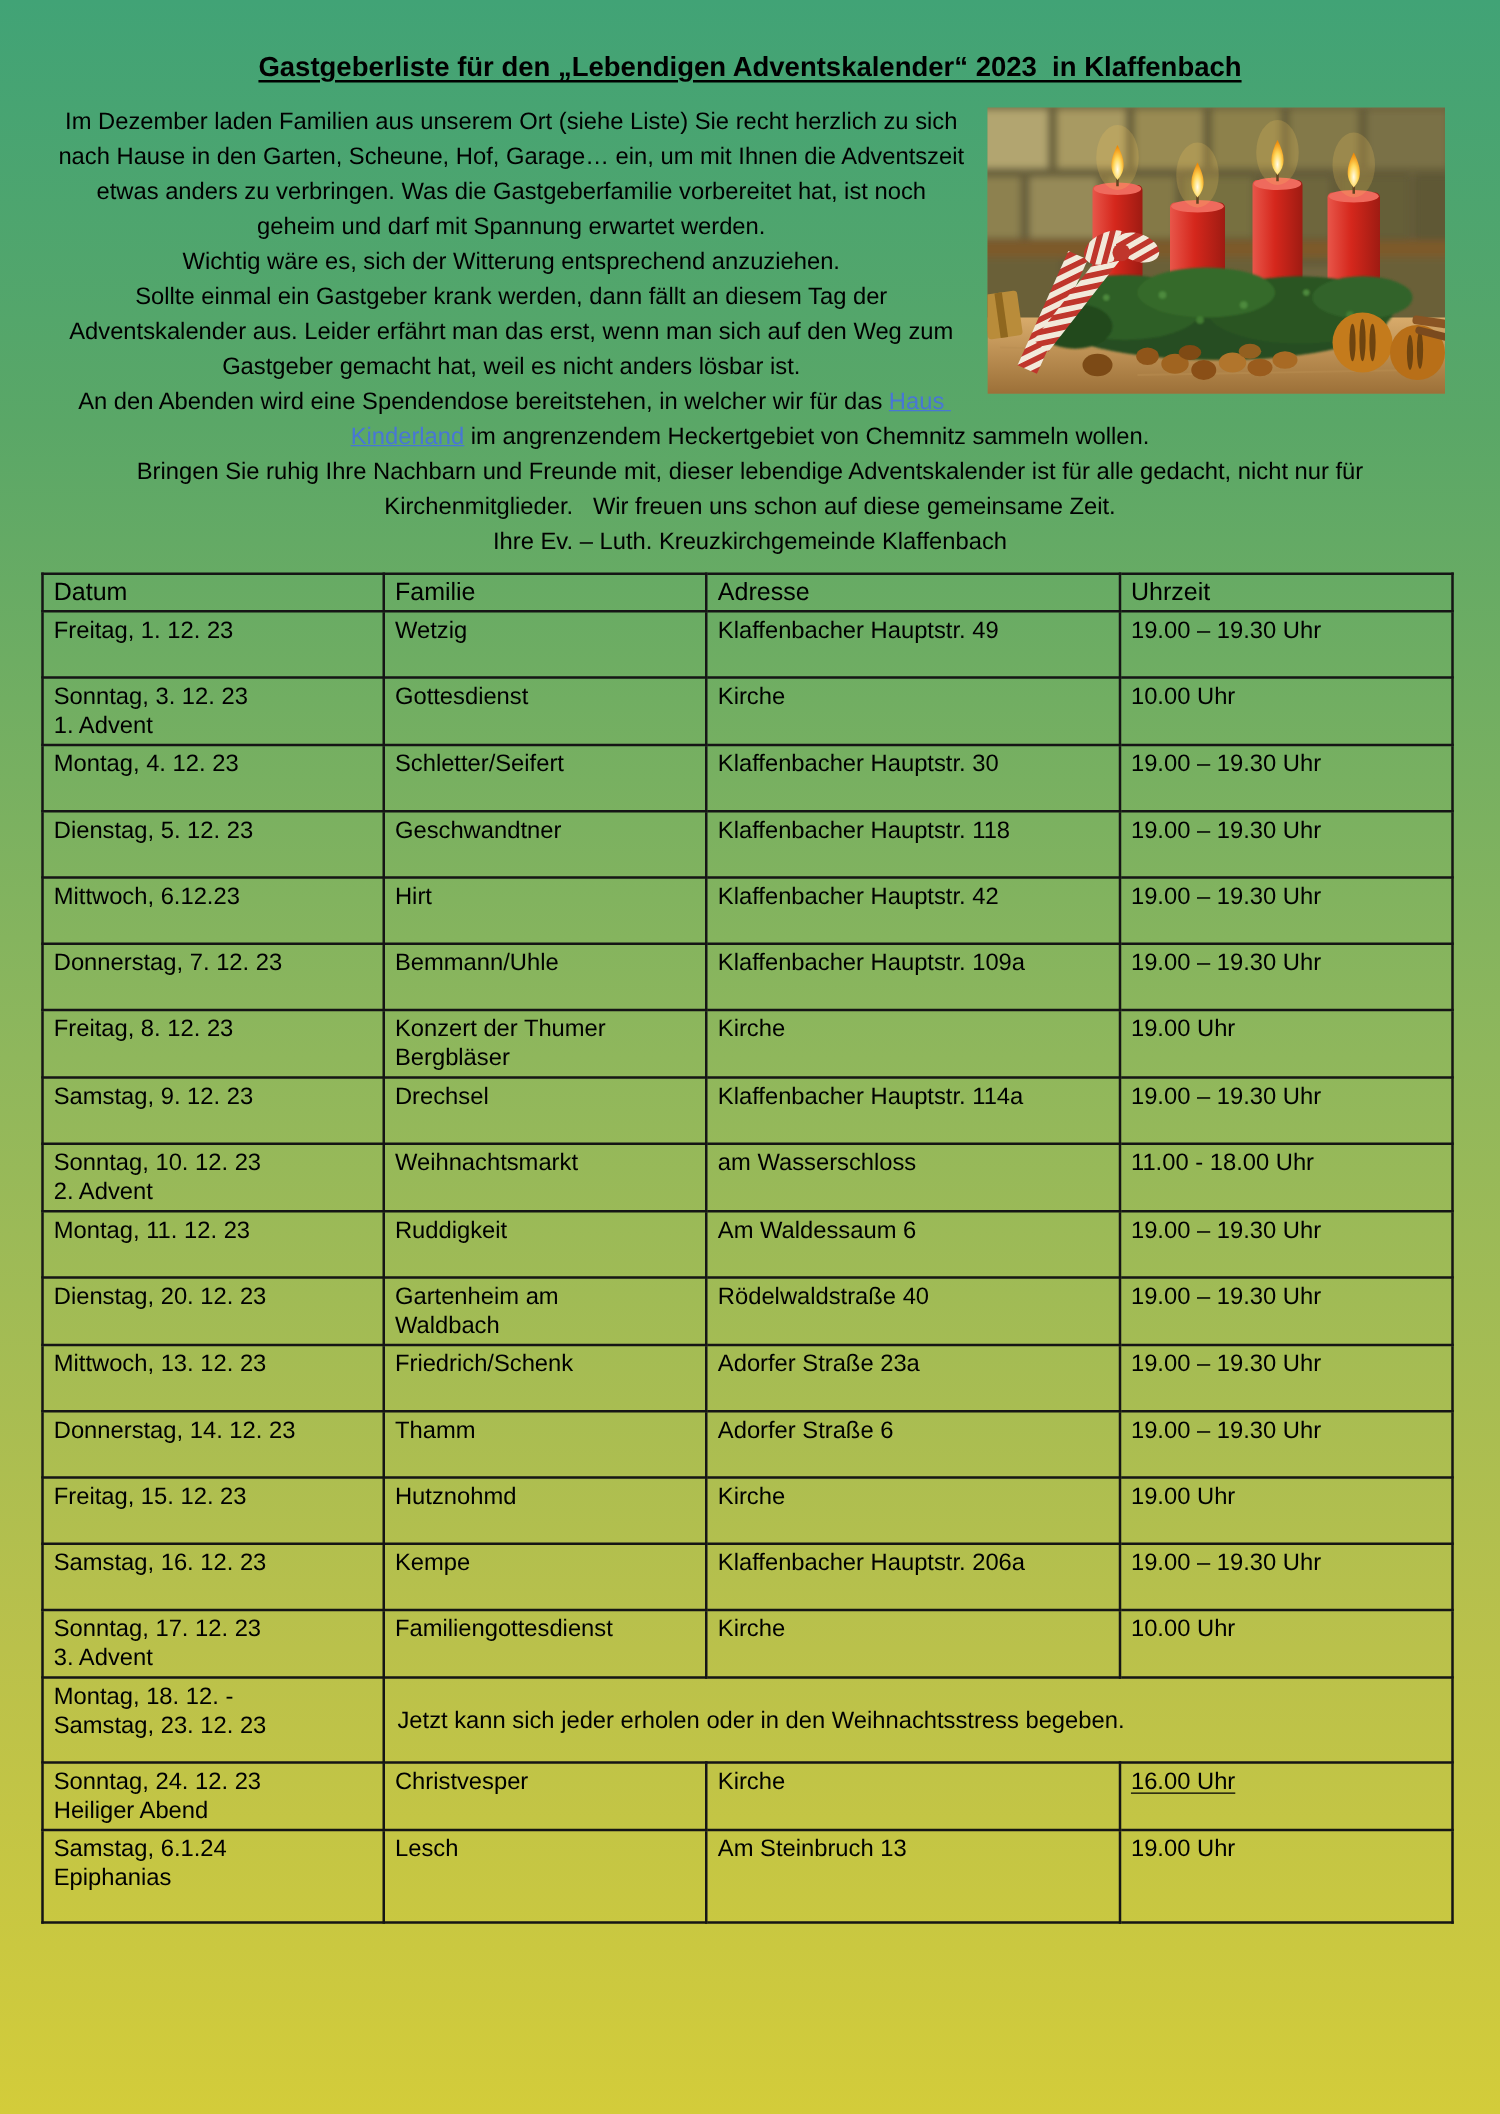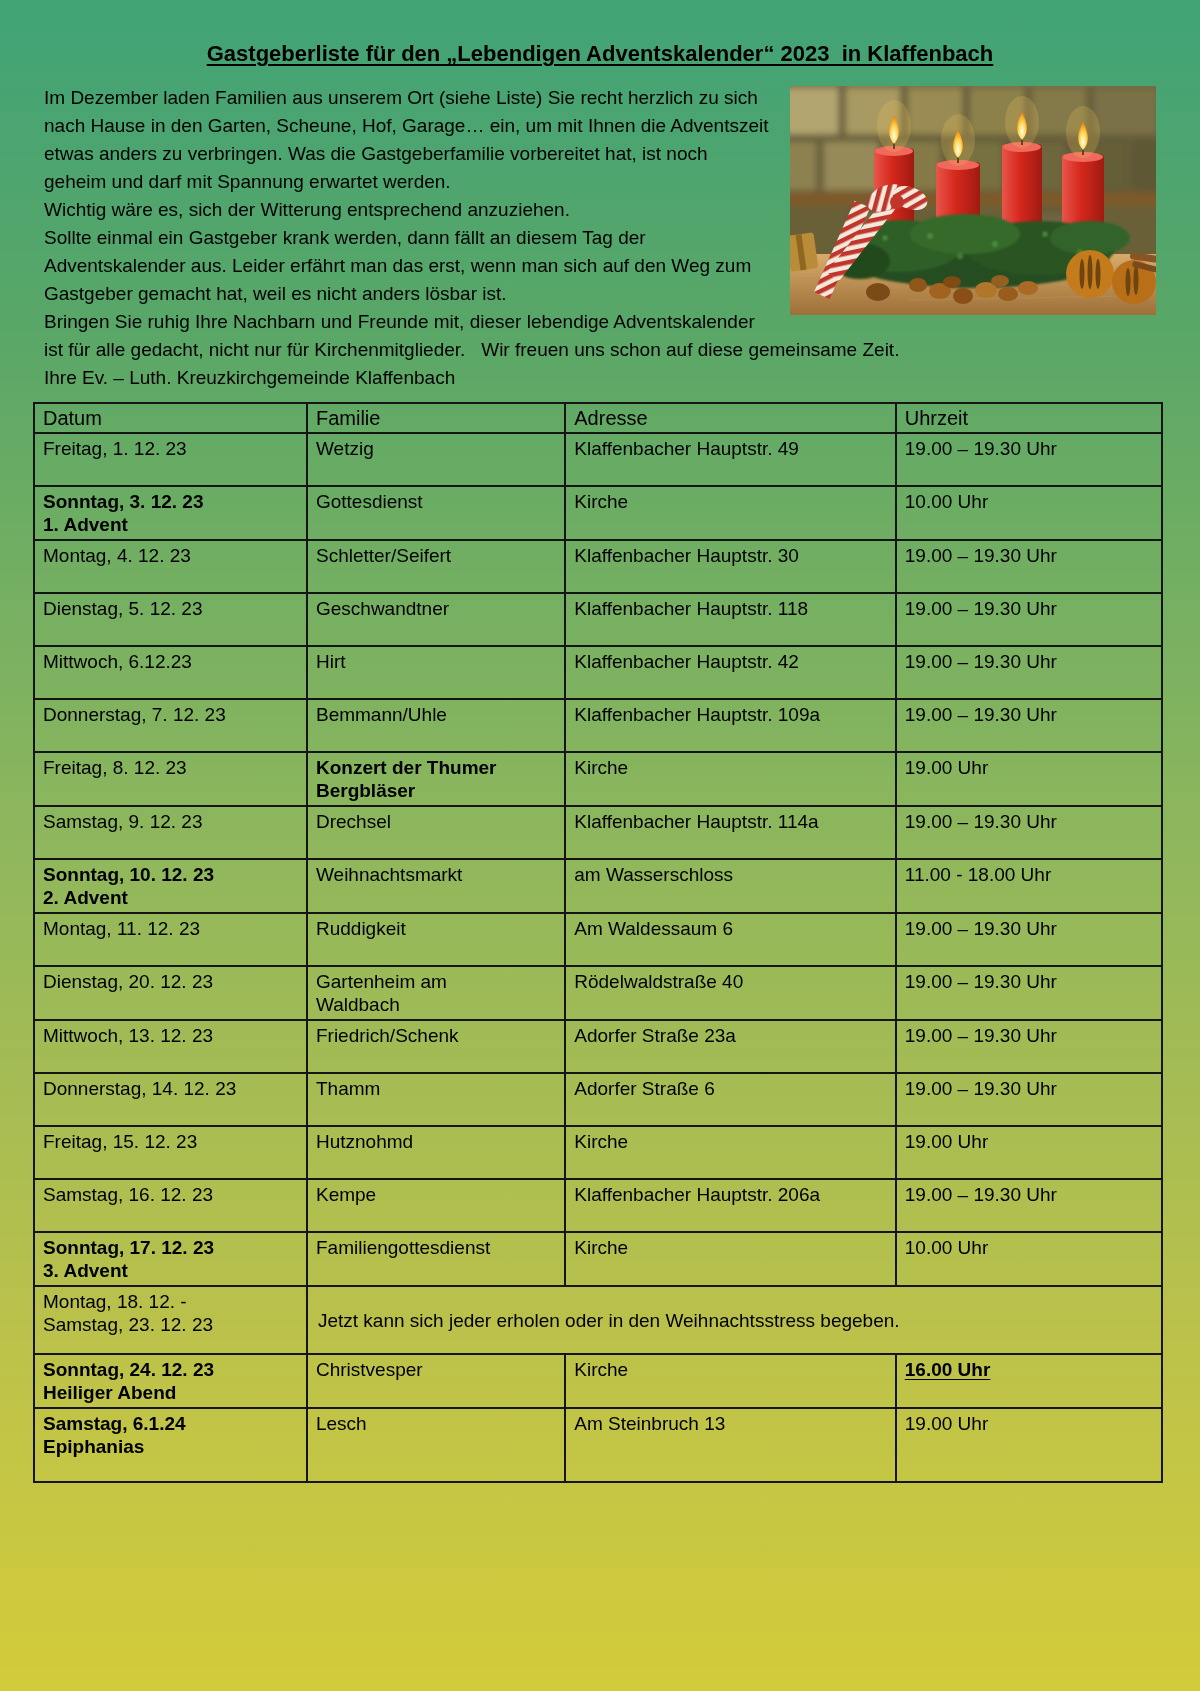--- a/index.html
+++ b/index.html
@@ -31,21 +31,21 @@
     text-align:center;
     font-size:22px;line-height:28px;font-weight:bold;
     text-decoration:underline;
     text-underline-offset:3px;
     white-space:pre-wrap;
   }
   .intro{
     margin:16px 44px 0 44px;
     font-size:19px;line-height:28px;
   }
-  .intro .line{white-space:pre-wrap;}
+  .intro .line{white-space:pre-wrap;text-align:center;}
   .photo{
     float:right;
     width:366px;height:229px;
     margin:2px 0 14px 16px;
     display:block;
   }
   .link{color:var(--link);text-decoration:underline;cursor:pointer;}
   .tablewrap{clear:both;margin:10px 37px 0 33px;}
   table{width:100%;border-collapse:collapse;table-layout:fixed;border-radius:22px;}
   th,td{border:2px solid var(--table-border);}
@@ -53,21 +53,21 @@
     font-size:20px;font-weight:normal;text-align:left;
     padding:1px 8px;height:30px;vertical-align:middle;
   }
   td{
     font-size:19px;line-height:23px;vertical-align:top;
     padding:3px 8px;height:53px;
   }
   tr.h68 td{height:68px;}
   tr.h74 td{height:74px;}
   td.merged{vertical-align:middle;padding-left:10px;}
-  .b{font-weight:bold;}
+  .b{font-weight:normal;}
   .u{text-decoration:underline;text-underline-offset:3px;}
 </style>
 </head>
 <body>
 
 <div class="page">
 
   <h1 class="title">Gastgeberliste für den „Lebendigen Adventskalender“ 2023  in Klaffenbach</h1>
 
   <div class="intro">
@@ -213,20 +213,21 @@
         <ellipse cx="232" cy="36" rx="17" ry="26" fill="#ffcf5e" opacity="0.20"></ellipse>
         <path d="M232,26 C238,38 239,46 232,54 C225,46 226,38 232,26" fill="url(#flameG)"></path>
         <ellipse cx="293" cy="46" rx="17" ry="26" fill="#ffcf5e" opacity="0.20"></ellipse>
         <path d="M293,36 C299,48 300,56 293,64 C286,56 287,48 293,36" fill="url(#flameG)"></path>
       </g>
     </svg>
 
     <div class="line">Im Dezember laden Familien aus unserem Ort (siehe Liste) Sie recht herzlich zu sich nach Hause in den Garten, Scheune, Hof, Garage… ein, um mit Ihnen die Adventszeit etwas anders zu verbringen. Was die Gastgeberfamilie vorbereitet hat, ist noch geheim und darf mit Spannung erwartet werden.</div>
     <div class="line">Wichtig wäre es, sich der Witterung entsprechend anzuziehen.</div>
     <div class="line">Sollte einmal ein Gastgeber krank werden, dann fällt an diesem Tag der Adventskalender aus. Leider erfährt man das erst, wenn man sich auf den Weg zum Gastgeber gemacht hat, weil es nicht anders lösbar ist.</div>
+    <div class="line"><span>An den Abenden wird eine Spendendose bereitstehen, in welcher wir für das </span><a class="link">Haus Kinderland</a><span> im angrenzendem Heckertgebiet von Chemnitz sammeln wollen.</span></div>
     <div class="line">Bringen Sie ruhig Ihre Nachbarn und Freunde mit, dieser lebendige Adventskalender ist für alle gedacht, nicht nur für Kirchenmitglieder.   Wir freuen uns schon auf diese gemeinsame Zeit.</div>
     <div class="line">Ihre Ev. – Luth. Kreuzkirchgemeinde Klaffenbach</div>
   </div>
 
   <div class="tablewrap">
     <table>
       <colgroup>
         <col style="width:24.2%">
           <col style="width:22.9%">
           <col style="width:29.3%">

